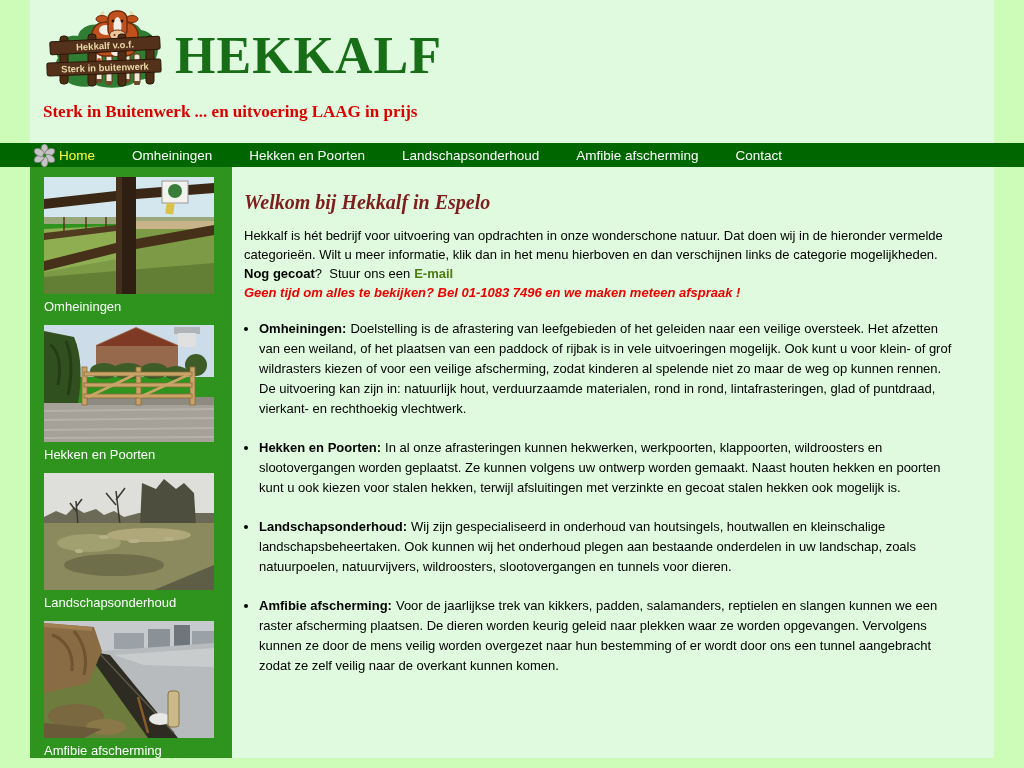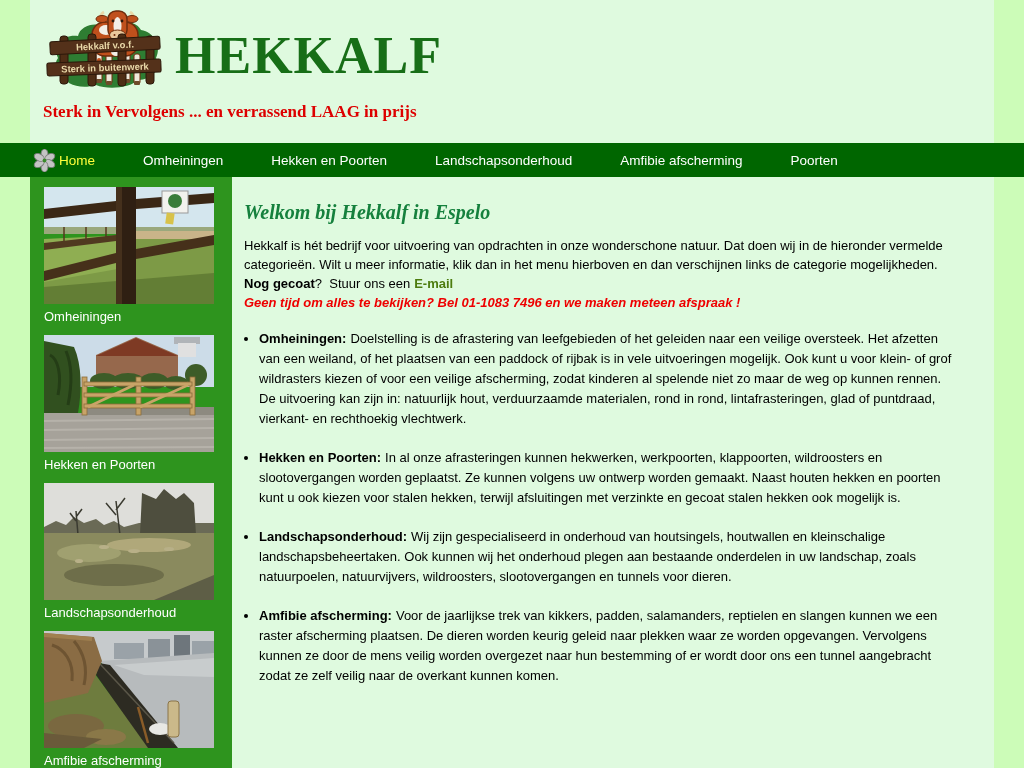--- a/index.html
+++ b/index.html
@@ -31,26 +31,26 @@
   .tagline {
     position: absolute; left: 13px; top: 102px;
     font-family: "Liberation Serif", serif;
     font-weight: bold;
     font-size: 17px;
     color: #dd0000;
   }
 
   
   .navbar {
-    height: 34px;
+    height: 24px;
     background: #006600;
     display: flex;
     align-items: center;
     padding-left: 33px;
-    gap: 48px;
+    gap: 37px;
   }
   .nav-item {
     font-size: 13.5px;
     color: #ffffff;
     cursor: pointer;
     display: flex;
     align-items: center;
     gap: 3px;
     white-space: nowrap;
   }
@@ -82,21 +82,21 @@
     flex: 1;
     background: #dffadf;
     padding: 24px 36px 0 12px;
     overflow: hidden;
   }
   .welcome-heading {
     font-family: "Liberation Serif", serif;
     font-style: italic;
     font-weight: bold;
     font-size: 20px;
-    color: #15803d;
+    color: #7f1d1d;
     margin-bottom: 12px;
   }
   .main p { font-size: 13px; line-height: 19px; }
   .ask b { font-weight: bold; }
   .email-link {
     color: #4d7c0f;
     font-weight: bold;
     margin-left: 4px;
     text-decoration: none;
     cursor: pointer;
@@ -180,21 +180,21 @@
           <rect x="6" y="33" width="110" height="13" rx="2" fill="#54311a" stroke="#2c180a"></rect>
           <text x="61" y="43" text-anchor="middle" font-family="Liberation Sans, sans-serif" font-size="9.5" font-weight="bold" fill="#e9d8a8">Hekkalf v.o.f.</text>
         </g>
         <g transform="rotate(-2 61 62)">
           <rect x="3" y="55" width="114" height="13" rx="2" fill="#54311a" stroke="#2c180a"></rect>
           <text x="61" y="65" text-anchor="middle" font-family="Liberation Sans, sans-serif" font-size="9.5" font-weight="bold" fill="#e9d8a8">Sterk in buitenwerk</text>
         </g>
       </svg>
     </div>
     <div class="site-title">HEKKALF</div>
-    <div class="tagline">Sterk in Vervolgens ... en verrassend LAAG in prijs</div>
+    <div class="tagline">Sterk in Buitenwerk ... en uitvoering LAAG in prijs</div>
   </div>
 
   <div class="navbar">
     <div class="nav-item active">
       <svg width="23" height="23" viewBox="-12 -12 24 24">
         <g fill="#c4c4c4" stroke="#7d7d7d" stroke-width="1">
           <ellipse cx="0" cy="-6.4" rx="3.6" ry="5.6" transform="rotate(0)"></ellipse>
           <ellipse cx="0" cy="-6.4" rx="3.6" ry="5.6" transform="rotate(60)"></ellipse>
           <ellipse cx="0" cy="-6.4" rx="3.6" ry="5.6" transform="rotate(120)"></ellipse>
           <ellipse cx="0" cy="-6.4" rx="3.6" ry="5.6" transform="rotate(180)"></ellipse>
@@ -211,21 +211,21 @@
     <div class="nav-item">
       <span>Hekken en Poorten</span>
     </div>
     <div class="nav-item">
       <span>Landschapsonderhoud</span>
     </div>
     <div class="nav-item">
       <span>Amfibie afscherming</span>
     </div>
     <div class="nav-item">
-      <span>Poorten</span>
+      <span>Contact</span>
     </div>
   </div>
 
   <div class="body-row">
 
     <div class="sidebar">
 
       <div class="side-item">
         <svg width="170" height="117" viewBox="0 0 170 117">
           <rect x="0" y="0" width="170" height="46" fill="#d4e6ee"></rect>

